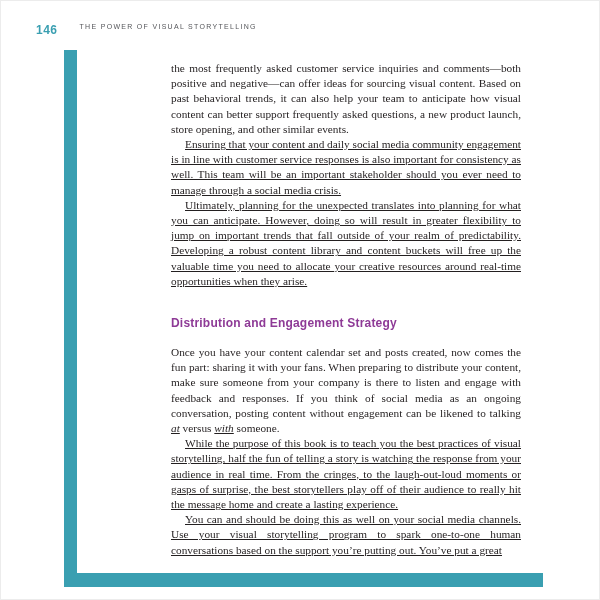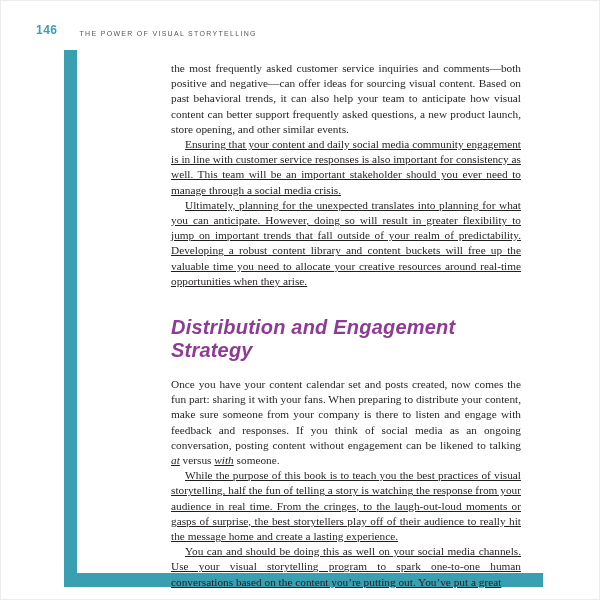--- a/index.html
+++ b/index.html
@@ -12,21 +12,21 @@
     background: #ffffff;
     border: 1px solid #ececec;
   }
 
   
   .runhead {
     position: absolute;
     top: 22px;
     left: 35px;
     display: flex;
-    align-items: flex-end;
+    align-items: flex-start;
     white-space: nowrap;
   }
   .pagenum {
     font-family: "Liberation Sans", sans-serif;
     font-weight: bold;
     font-size: 12px;
     color: var(--teal);
     letter-spacing: 0.5px;
   }
   .booktitle {
@@ -68,23 +68,22 @@
     font-size: 11.3px;
     line-height: 15.2px;
     text-align: justify;
     color: var(--body-text);
   }
   p.body-para.indent { text-indent: 14px; text-decoration: underline; }
   p.body-para .it { font-style: italic; text-decoration: underline; }
 
   .section-heading {
     font-family: "Liberation Sans", sans-serif;
-    font-style: italic;
     font-weight: 600;
-    font-size: 20px;
+    font-size: 12px;
     letter-spacing: 0.2px;
     color: var(--heading-purple);
     margin-top: 27px;
     margin-bottom: 15px;
   }
 </style>
 </head>
 <body>
 
 <div class="page">
@@ -100,17 +99,17 @@
   <div class="text-block">
     <div id="para-group-1">
         <p class="body-para"><span>the most frequently asked customer service inquiries and comments—both positive and negative—can offer ideas for sourcing visual content. Based on past behavioral trends, it can also help your team to anticipate how visual content can better support frequently asked questions, a new product launch, store opening, and other similar events.</span></p>
         <p class="body-para indent"><span>Ensuring that your content and daily social media community engagement is in line with customer service responses is also important for consistency as well. This team will be an important stakeholder should you ever need to manage through a social media crisis.</span></p>
         <p class="body-para indent"><span>Ultimately, planning for the unexpected translates into planning for what you can anticipate. However, doing so will result in greater flexibility to jump on important trends that fall outside of your realm of predictability. Developing a robust content library and content buckets will free up the valuable time you need to allocate your creative resources around real-time opportunities when they arise.</span></p>
       </div>
     <h1 class="section-heading">Distribution and Engagement Strategy</h1>
     <div id="para-group-2">
         <p class="body-para"><span>Once you have your content calendar set and posts created, now comes the fun part: sharing it with your fans. When preparing to distribute your content, make sure someone from your company is there to listen and engage with feedback and responses. If you think of social media as an ongoing conversation, posting content without engagement can be likened to talking </span><span class="it">at</span><span> versus </span><span class="it">with</span><span> someone.</span></p>
         <p class="body-para indent"><span>While the purpose of this book is to teach you the best practices of visual storytelling, half the fun of telling a story is watching the response from your audience in real time. From the cringes, to the laugh-out-loud moments or gasps of surprise, the best storytellers play off of their audience to really hit the message home and create a lasting experience.</span></p>
-        <p class="body-para indent"><span>You can and should be doing this as well on your social media channels. Use your visual storytelling program to spark one-to-one human conversations based on the content you’re putting out. You’ve put a great</span></p>
+        <p class="body-para indent"><span>You can and should be doing this as well on your social media channels. Use your visual storytelling program to spark one-to-one human conversations based on the support you’re putting out. You’ve put a great</span></p>
       </div>
   </div>
 
 </div>
 
 </body></html>

